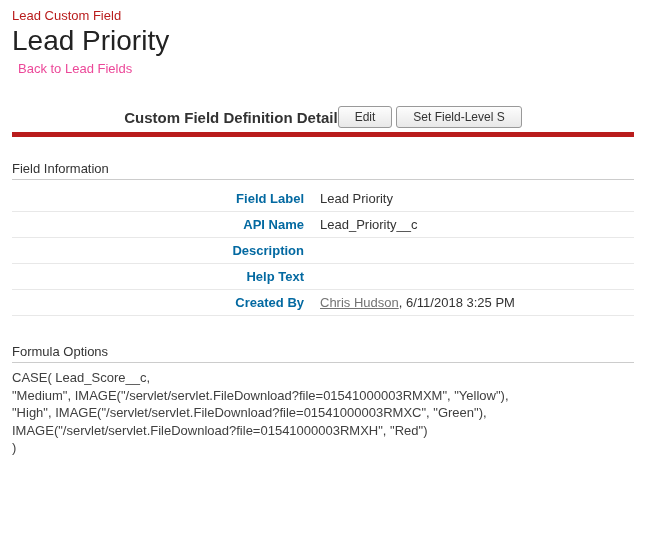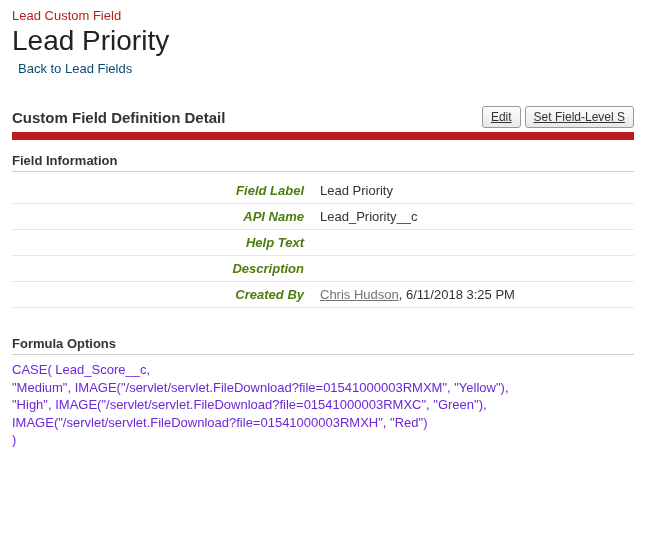--- a/index.html
+++ b/index.html
@@ -16,97 +16,95 @@
       font-size: 13px;
       margin-bottom: 2px;
     }
     .page-title {
       font-size: 28px;
       font-weight: normal;
       color: #222;
       margin-bottom: 4px;
     }
     .back-link {
-      color: #0c4a6e;
+      color: #ec4899;
       font-size: 13px;
       text-decoration: none;
       margin-left: 6px;
       display: inline-block;
       margin-bottom: 30px;
     }
     .section-header-row {
       display: flex;
       align-items: center;
-      justify-content: space-between;
-      border-bottom: 8px solid #b91c1c;
+      justify-content: center;
+      border-bottom: 5px solid #b91c1c;
       padding-bottom: 4px;
-      margin-bottom: 13px;
+      margin-bottom: 24px;
     }
     .section-title {
       font-size: 15px;
       font-weight: bold;
       color: #333;
     }
     .button-group {
       display: flex;
       gap: 4px;
     }
     .btn {
       background: linear-gradient(#fdfdfd, #e8e8e8);
       border: 1px solid #999;
       border-radius: 3px;
-      padding: 3px 8px;
+      padding: 3px 16px;
       font-size: 12px;
       color: #333;
       cursor: pointer;
       white-space: nowrap;
-      text-decoration: underline;
     }
     .subsection-title {
       font-size: 13px;
-      font-weight: bold;
+      font-weight: normal;
       color: #333;
       border-bottom: 1px solid #ccc;
       padding-bottom: 3px;
       margin-bottom: 6px;
       margin-top: 2px;
     }
     .detail-table {
       width: 100%;
       border-collapse: collapse;
     }
     .detail-table tr {
       border-bottom: 1px solid #e8e8e8;
     }
     .detail-table td {
       padding: 5px 8px;
       vertical-align: top;
       font-size: 13px;
     }
     .detail-label {
       text-align: right;
-      color: #4d7c0f;
+      color: #0369a1;
       font-weight: bold;
       width: 300px;
-      font-style: italic;
     }
     .detail-value {
       text-align: left;
       color: #333;
     }
     .user-link {
       color: #737373;
       text-decoration: underline;
     }
     .formula-section {
       margin-top: 28px;
     }
     .formula-text {
       font-size: 13px;
-      color: #6d28d9;
+      color: #404040;
       white-space: pre-wrap;
       margin-top: 6px;
       line-height: 1.35;
       font-family: Arial, Helvetica, sans-serif;
     }
   </style>
 </head>
 <body>
 
 
@@ -129,25 +127,25 @@
   <tbody>
       <tr>
     <td class="detail-label">Field Label</td>
     <td class="detail-value">Lead Priority</td>
   </tr>
   <tr>
     <td class="detail-label">API Name</td>
     <td class="detail-value">Lead_Priority__c</td>
   </tr>
   <tr>
-    <td class="detail-label">Help Text</td>
+    <td class="detail-label">Description</td>
     <td class="detail-value"></td>
   </tr>
   <tr>
-    <td class="detail-label">Description</td>
+    <td class="detail-label">Help Text</td>
     <td class="detail-value"></td>
   </tr>
   <tr>
     <td class="detail-label">Created By</td>
     <td class="detail-value">
       <a href="#" class="user-link">Chris Hudson</a><span>, 6/11/2018 3:25 PM</span>
     </td>
   </tr>
 </tbody>
   </table>

